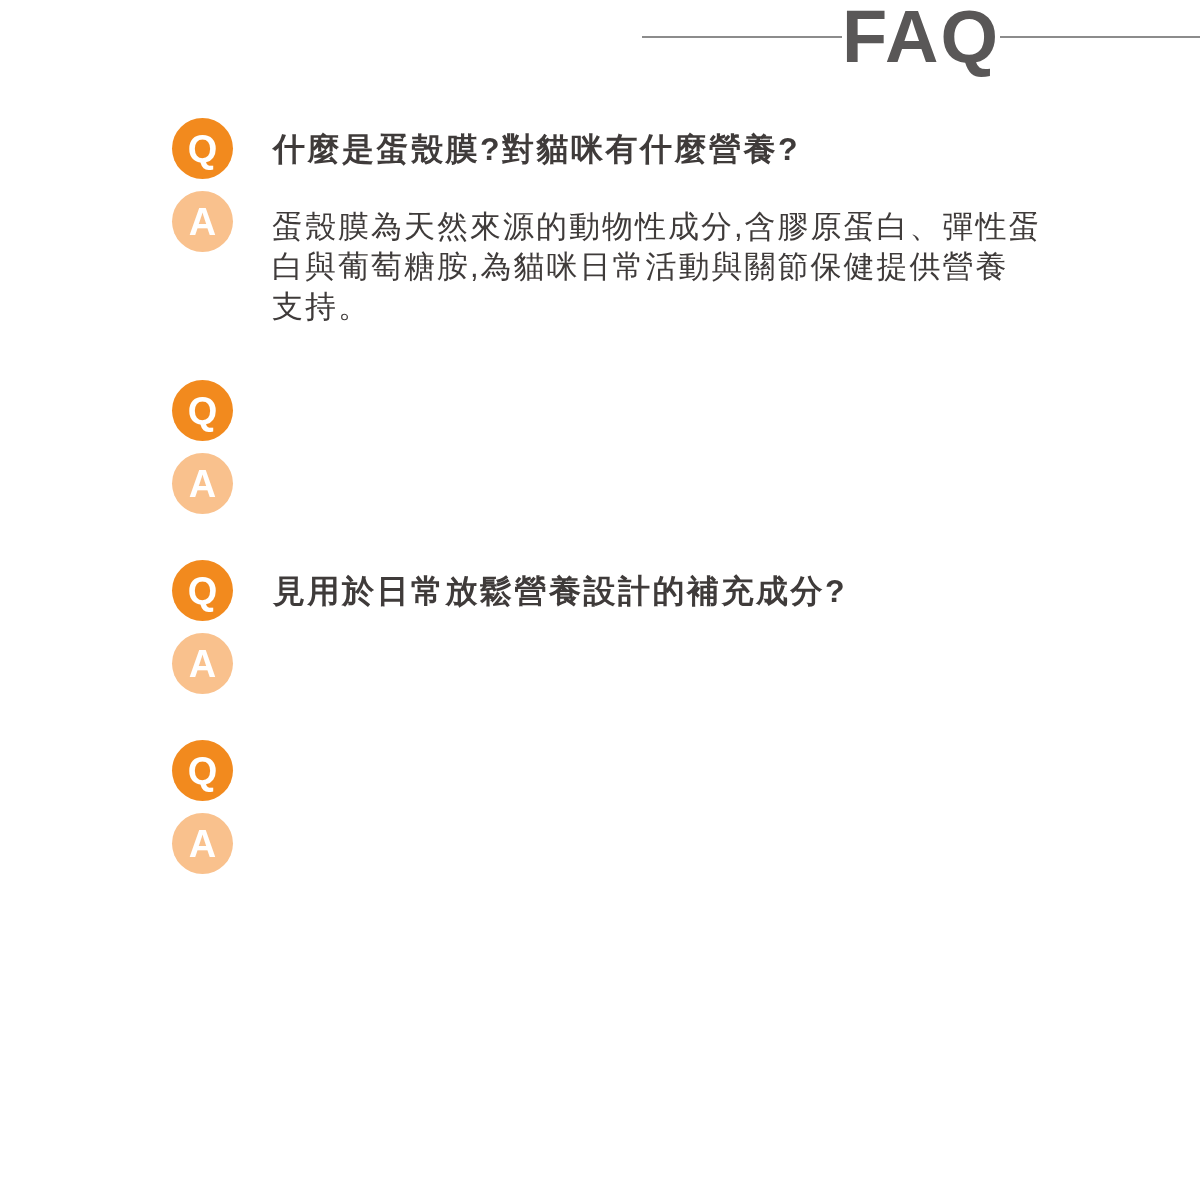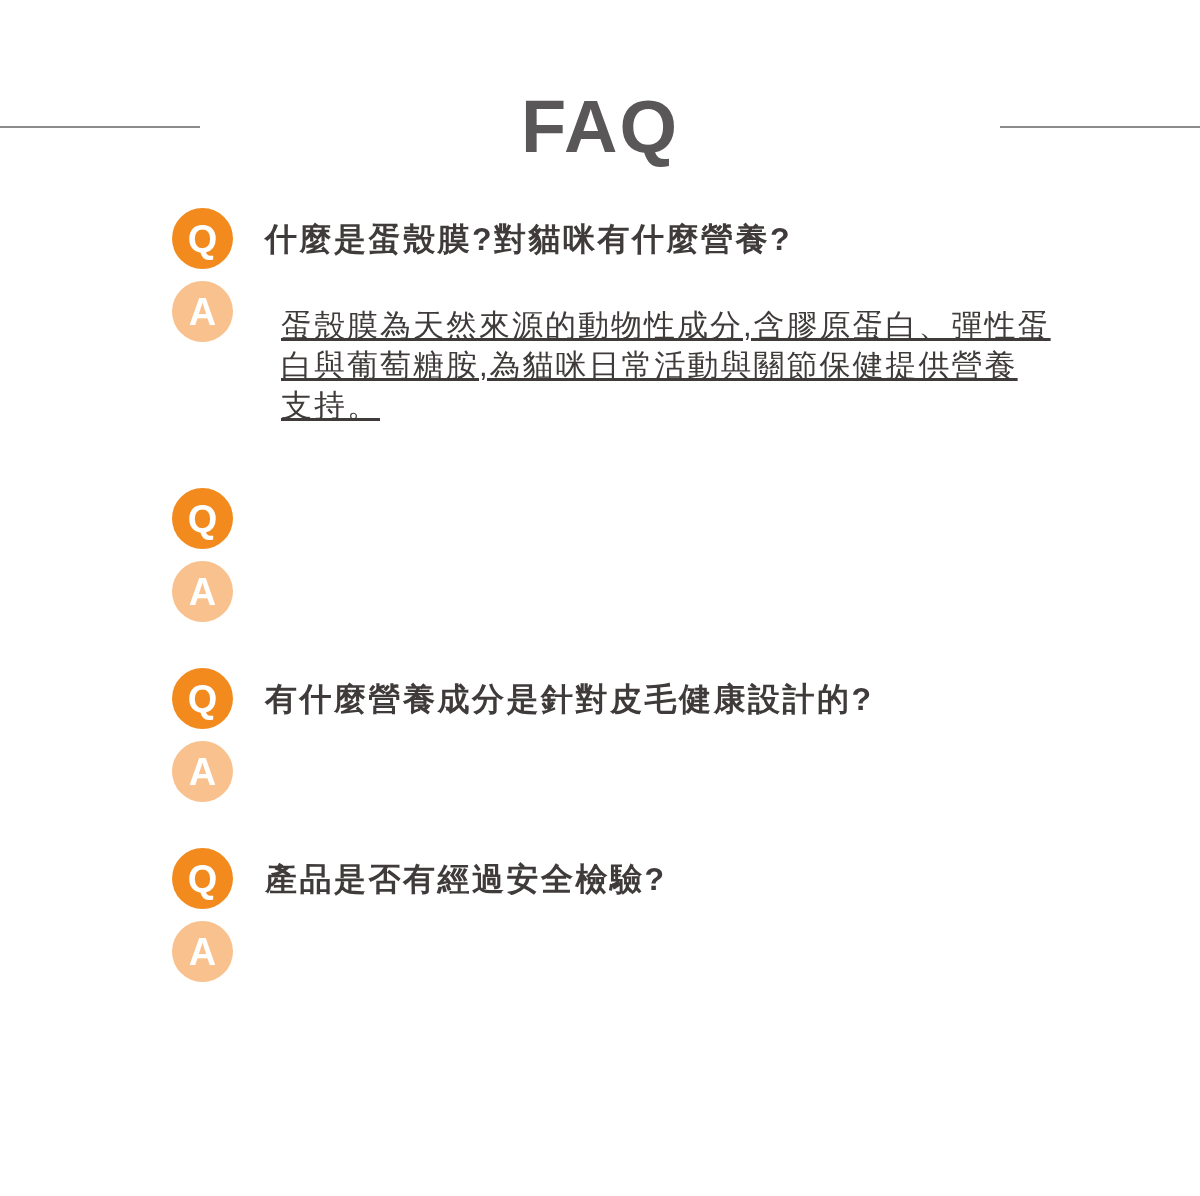--- a/index.html
+++ b/index.html
@@ -16,24 +16,23 @@
   }
   .page {
     width: 1200px;
     height: 1196px;
     background: #ffffff;
     box-sizing: border-box;
   }
 
   
   .faq-header {
-    padding-top: 90px;
     display: flex;
     align-items: center;
-    justify-content: space-between;
+    justify-content: flex-end;
   }
   .faq-title {
     margin: 0;
     font-size: 74px;
     line-height: 74px;
     font-weight: 700;
     letter-spacing: 2px;
     color: #595757;
   }
   .title-rule {
@@ -71,37 +70,36 @@
     color: #ffffff;
     font-weight: 700;
     font-size: 38px;
     line-height: 1;
     user-select: none;
   }
   .q-badge { background: #f28a1e; }
   .a-badge { background: #f9c18d; }
 
   .q-text {
-    margin: 0;
+    margin: 8px;
     font-size: 32px;
     line-height: 1.25;
     font-weight: 700;
     letter-spacing: 2.5px;
     color: #3f3b3a;
   }
   .a-text {
-    margin: 16px;
+    margin: 7px;
     padding-top: 9px;
     max-width: 800px;
     font-size: 31px;
     line-height: 40px;
     letter-spacing: 2px;
     color: #3f3b3a;
     white-space: pre-line;
-    text-decoration: underline;
   }
 </style>
 </head>
 <body>
 
 <div class="page">
 
   <header class="faq-header">
     <span class="title-rule"></span>
     <h1 class="faq-title">FAQ</h1>
@@ -128,31 +126,30 @@
         <span class="badge q-badge">Q</span>
       </div>
       <div class="qa-row a-row">
         <span class="badge a-badge">A</span>
       </div>
     </section>
 
     <section class="qa">
       <div class="qa-row q-row">
         <span class="badge q-badge">Q</span>
-        <h2 class="q-text">有什麼營養成分是針對皮毛健康設計的?</h2>
+        <h2 class="q-text">見用於日常放鬆營養設計的補充成分?</h2>
       </div>
       <div class="qa-row a-row">
         <span class="badge a-badge">A</span>
       </div>
     </section>
 
     <section class="qa">
       <div class="qa-row q-row">
         <span class="badge q-badge">Q</span>
-        <h2 class="q-text">產品是否有經過安全檢驗?</h2>
       </div>
       <div class="qa-row a-row">
         <span class="badge a-badge">A</span>
       </div>
     </section>
 
   </main>
 </div>
 
 </body></html>

